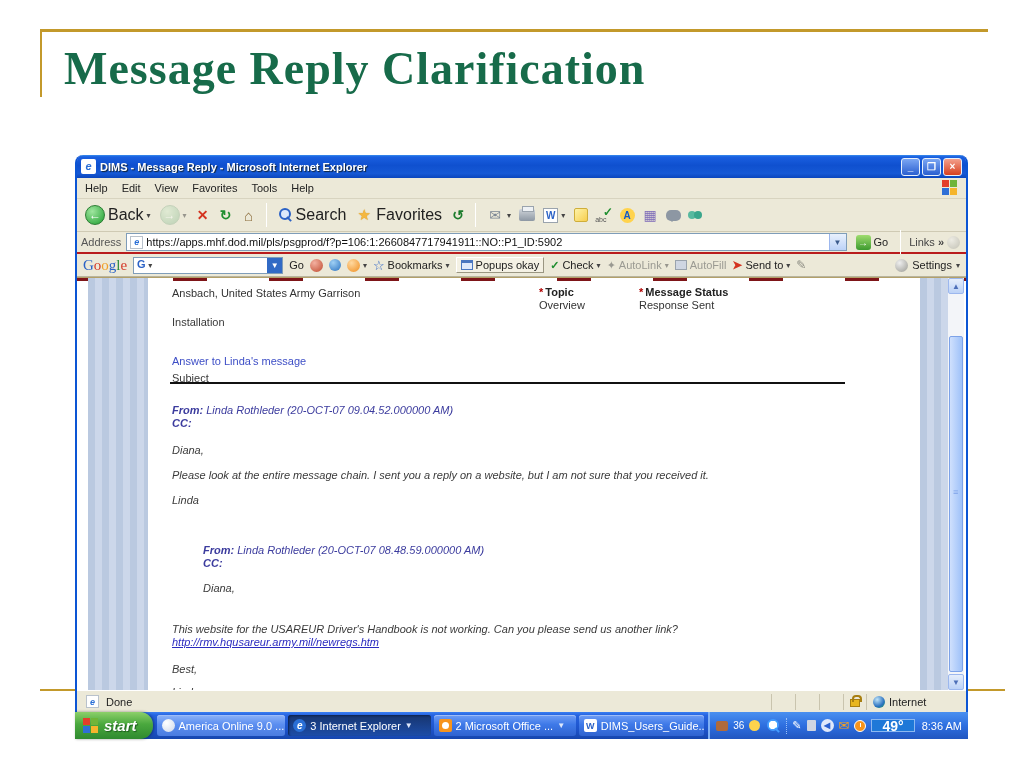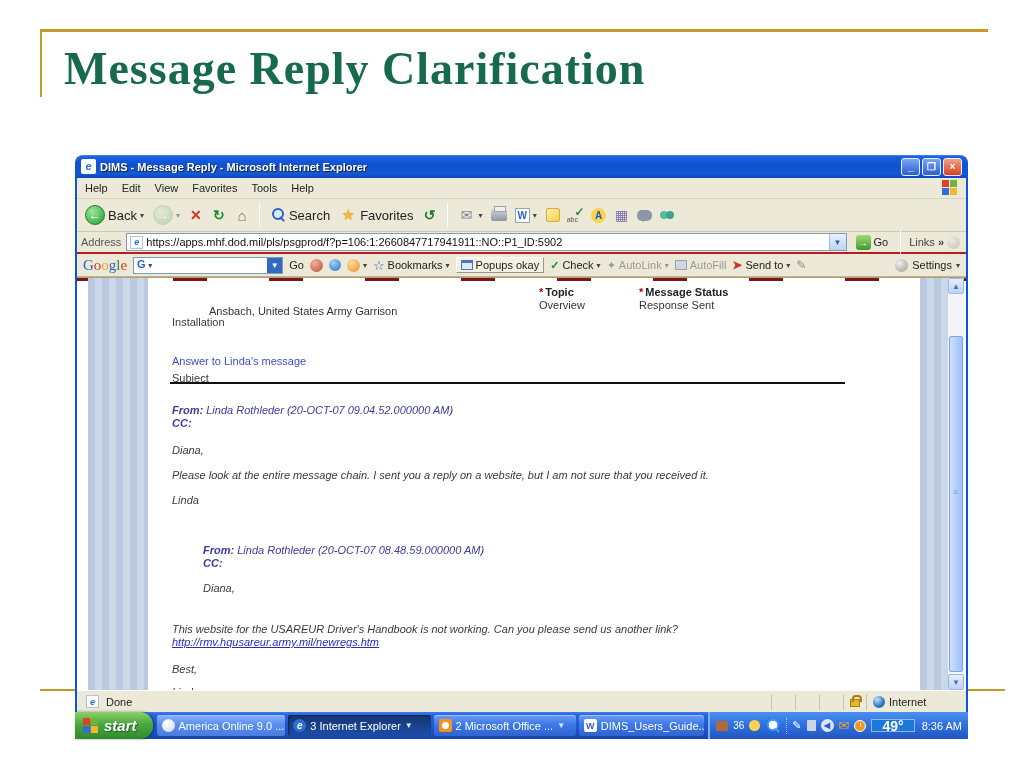--- a/index.html
+++ b/index.html
@@ -33,21 +33,21 @@
              background:#ece9d8; border-bottom:1px solid #d8d4c0; }
   .menu-item { color:#222; cursor:default; }
   .flagbox { margin-left:auto; width:16px; height:16px; display:grid; grid-template-columns:7px 7px; grid-template-rows:7px 7px; gap:1px; }
   .flagbox i { display:block; }
   .flagbox .fr{background:#e33e2b}.flagbox .fg{background:#6fb53a}.flagbox .fb{background:#2f6fd6}.flagbox .fy{background:#f5b52c}
 
   .toolbar { height:33px; display:flex; align-items:center; padding:0 6px; gap:5px;
              background:#ece9d8; border-bottom:1px solid #cfcab4; }
   .tsep { width:1px; height:24px; background:#cfcab4; border-right:1px solid #fff; margin:0 3px; }
   .tbtn { display:flex; align-items:center; gap:3px; padding:1px 2px; }
-  .tlabel { font-size:13px; color:#222; }
+  .tlabel { font-size:16px; color:#222; }
   .circ { width:20px; height:20px; border-radius:50%; display:inline-flex; align-items:center; justify-content:center;
           color:#fff; font-weight:bold; font-size:12px; border:1px solid #2c7c34; }
   .circ.back { background:radial-gradient(circle at 35% 30%,#9fe69f,#1f9e2f); }
   .circ.fwd { background:radial-gradient(circle at 35% 30%,#d6ecd0,#8fbc94); border-color:#9ab89a; }
   .gi { display:inline-flex; align-items:center; justify-content:center; width:18px; height:18px; font-size:14px; }
   .caret { font-size:8px; color:#444; }
   .caret::after { content:"▾"; }
   .dim { opacity:.5; }
   .ic-stop { color:#d4331f; font-weight:bold; font-size:14px; }
   .ic-refresh { color:#1f8e2f; font-weight:bold; }
@@ -356,21 +356,21 @@
         <span class="caret"></span>
       </span>
     </div>
 
     <div class="content">
       <div class="red-dashes"></div>
       <div class="stripes l"></div>
       <div class="stripes r"></div>
 
       <div class="page-text lbl" style="left:95px; top:8px;">Installation</div>
-      <div class="page-text" style="left:95px; top:27px;margin-left:37px;">Ansbach, United States Army Garrison</div>
+      <div class="page-text" style="left:95px; top:9px;">Ansbach, United States Army Garrison</div>
 
       <div class="page-text" style="left:462px; top:8px;"><span class="req">*</span><span class="bold-lbl">Topic</span></div>
       <div class="page-text" style="left:462px; top:21px;">Overview</div>
 
       <div class="page-text" style="left:562px; top:8px;"><span class="req">*</span><span class="bold-lbl">Message Status</span></div>
       <div class="page-text" style="left:562px; top:21px;">Response Sent</div>
 
       <div class="page-text lbl" style="left:95px; top:64px;">Subject</div>
       <div class="page-text subj-val" style="left:95px; top:77px;">Answer to Linda's message</div>
 

